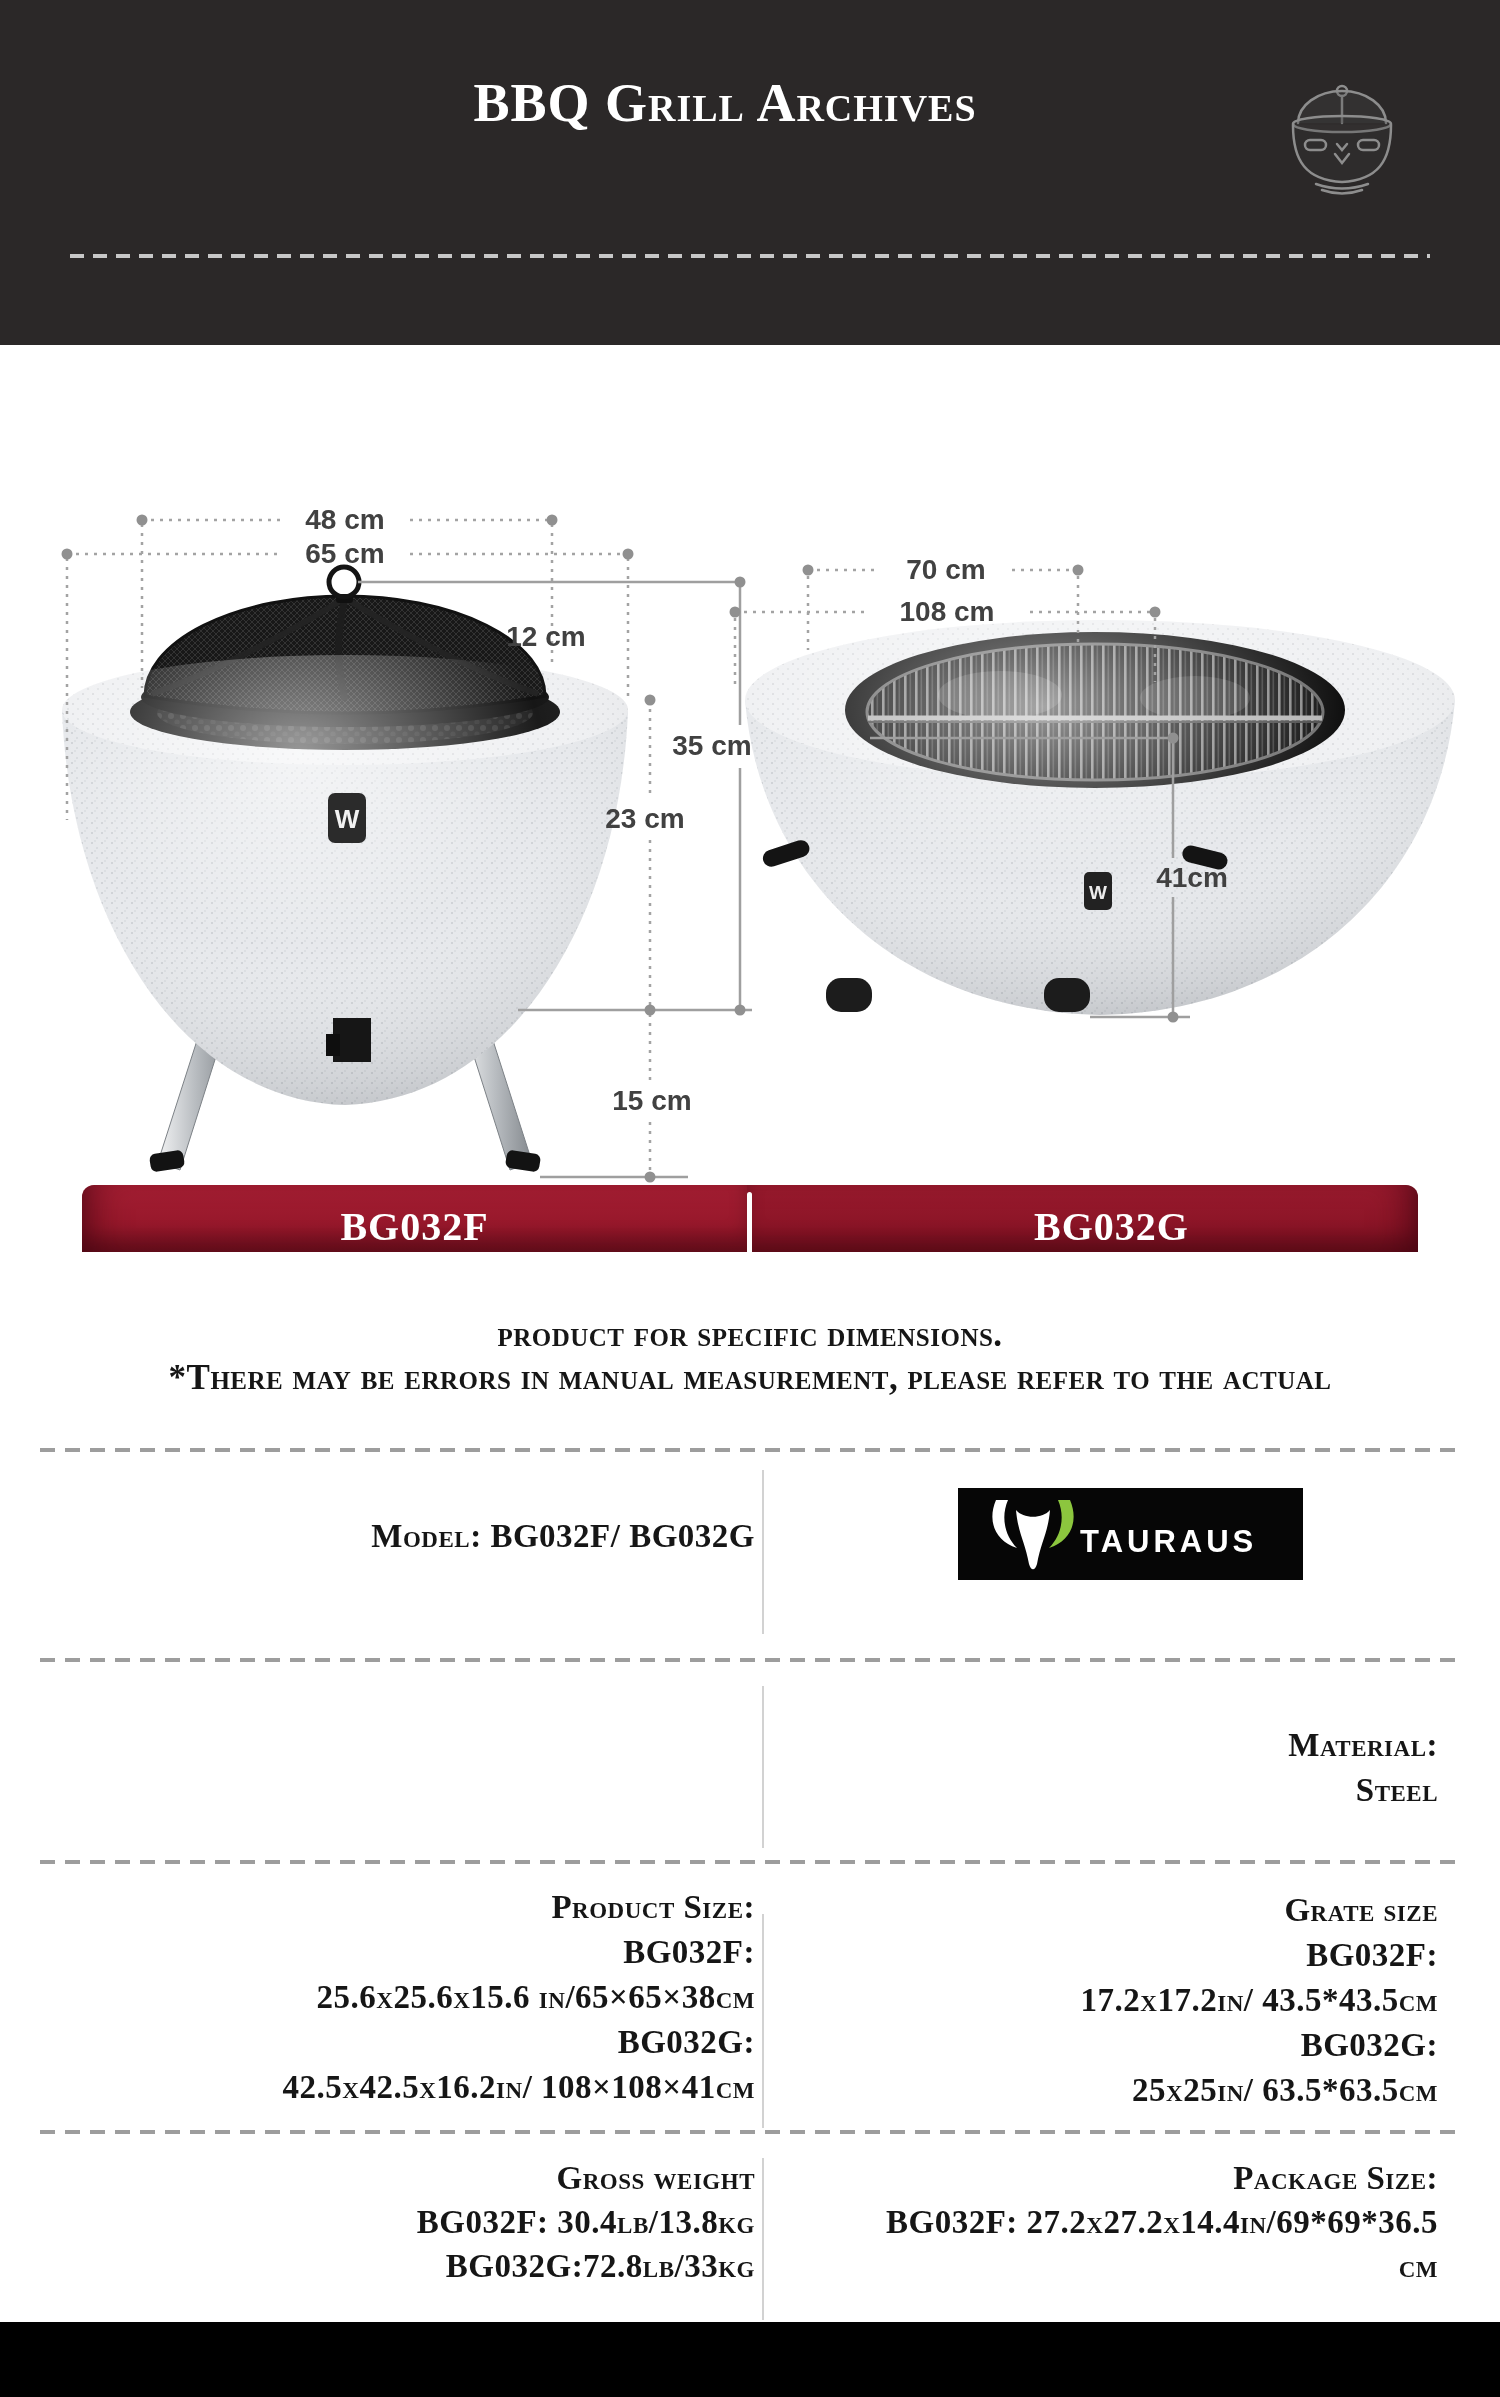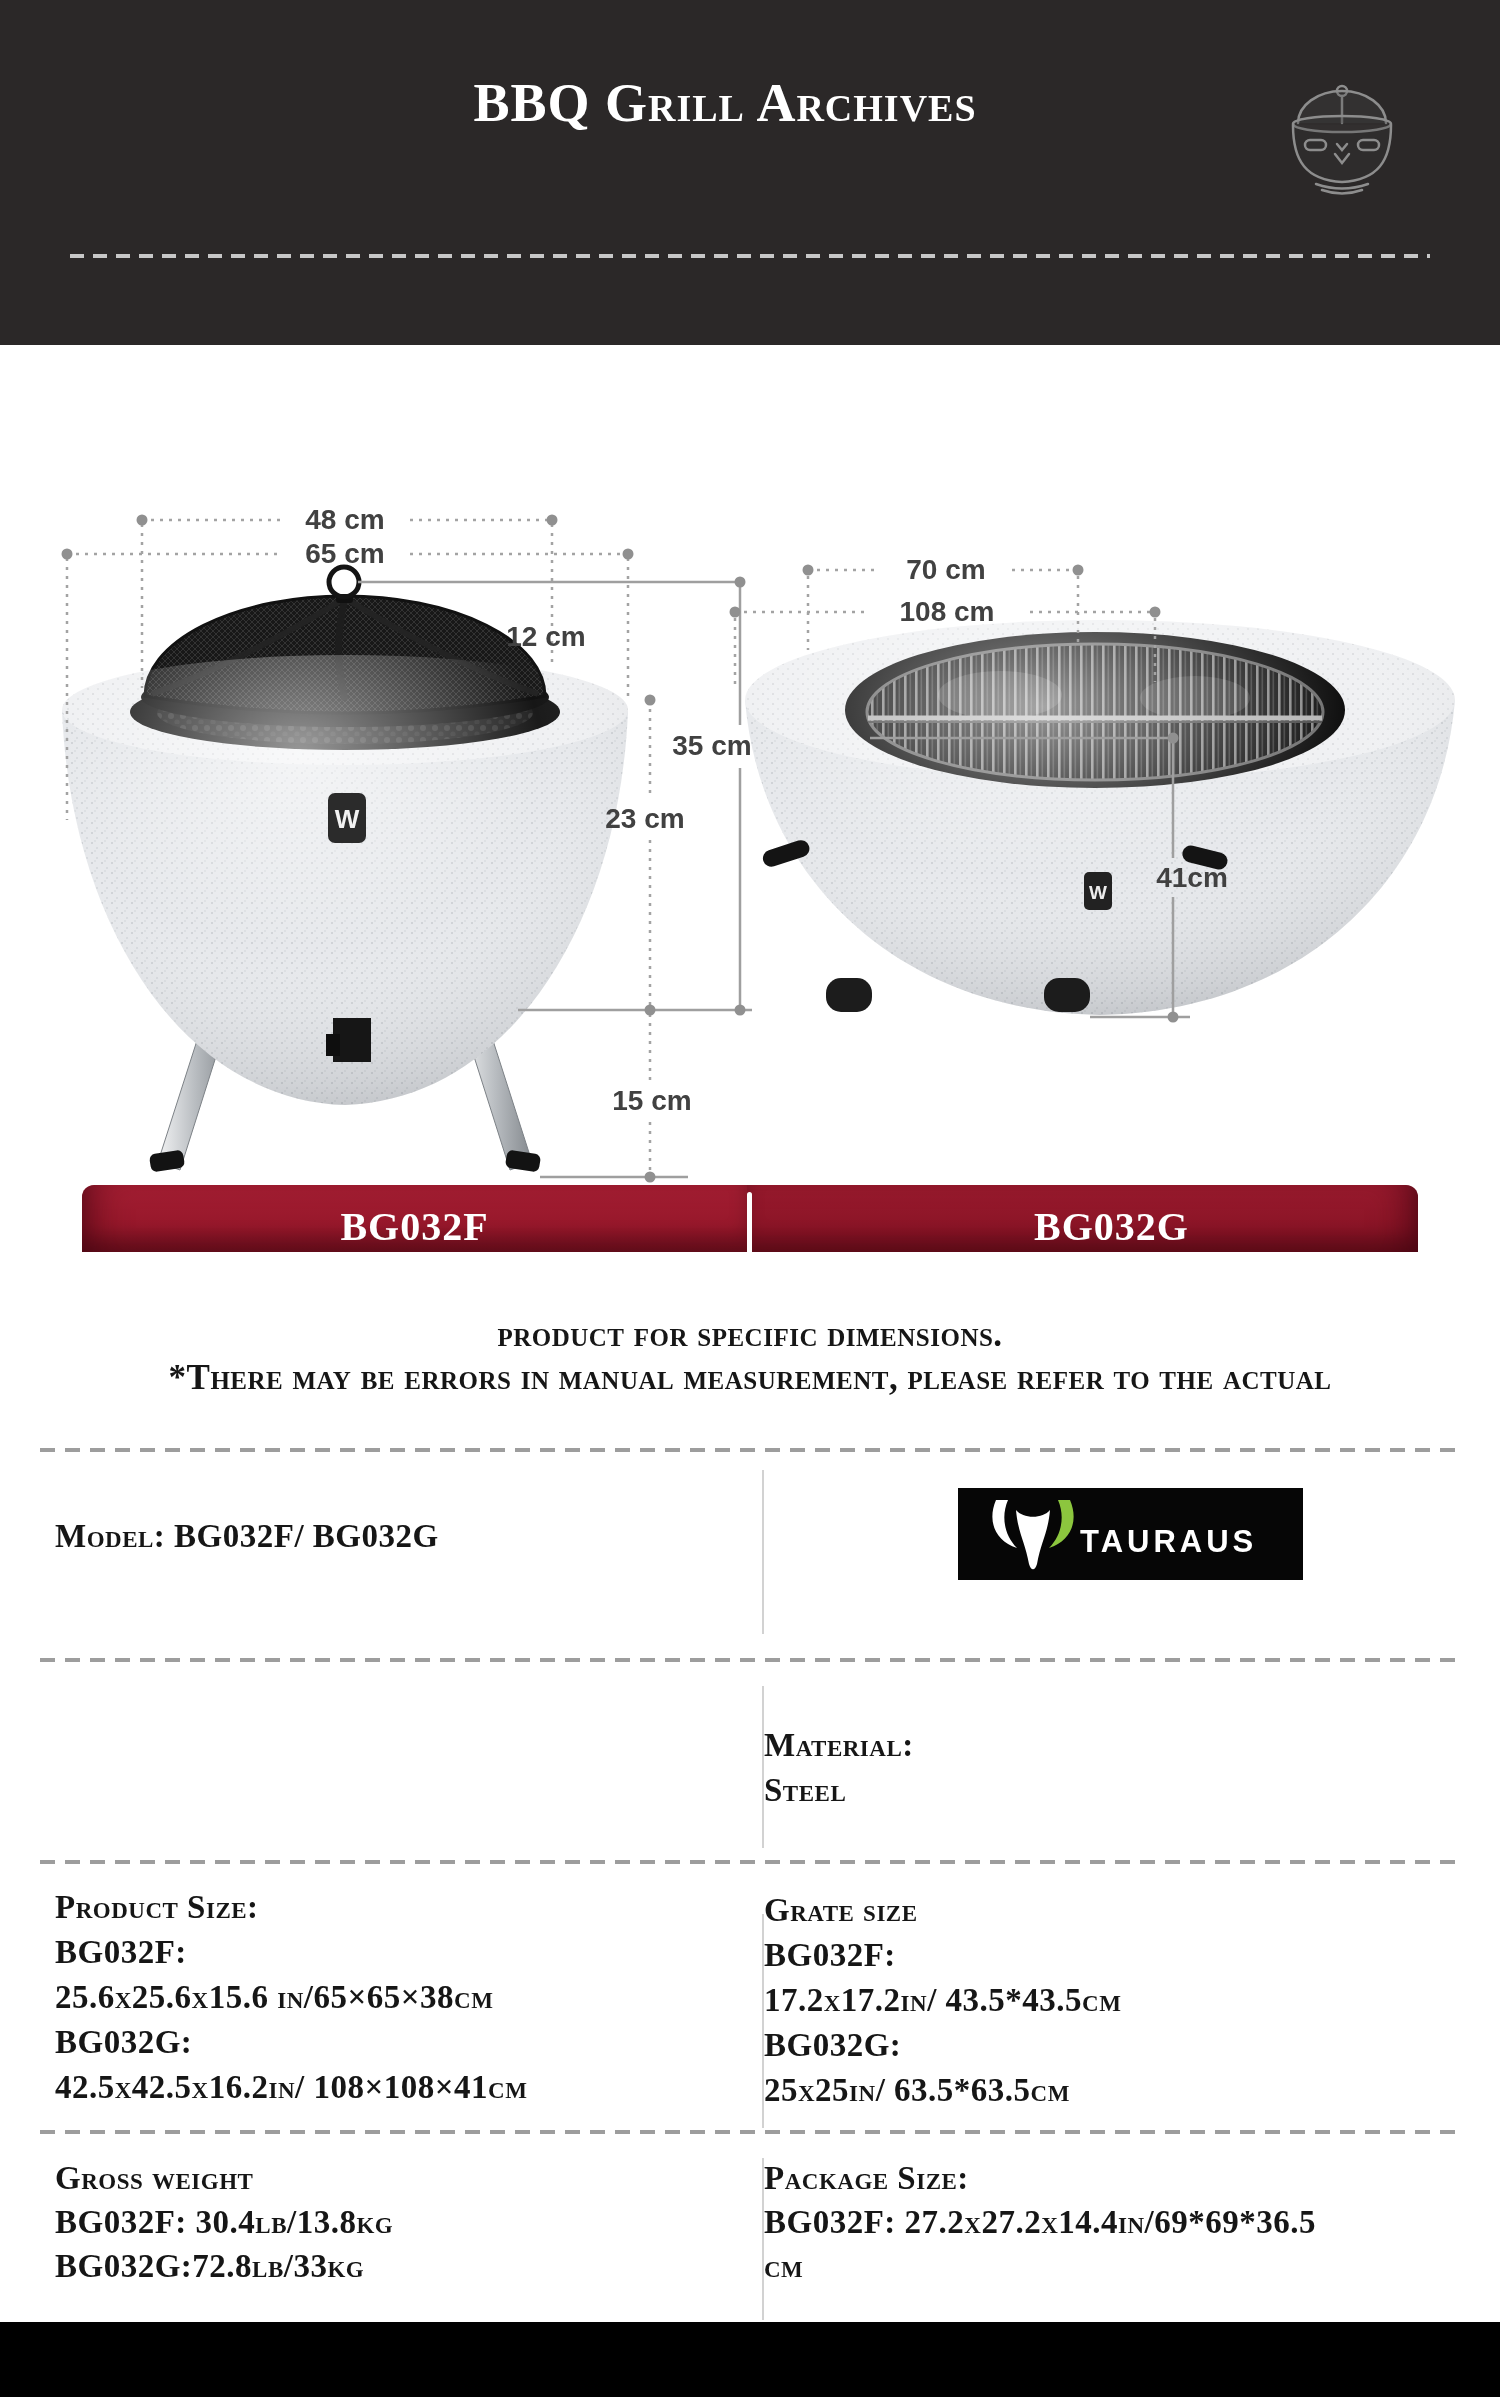--- a/index.html
+++ b/index.html
@@ -25,21 +25,21 @@
   #banner-left{width:665px;background:linear-gradient(180deg,#a51e33 0%,#97182b 58%,#7f1122 100%);
       box-shadow:inset 30px 0 35px -18px rgba(55,0,12,.5), inset 0 -14px 18px rgba(0,0,0,.22);}
   #banner-right{width:671px;background:linear-gradient(180deg,#9a1a2e 0%,#8c1527 58%,#7a0f20 100%);
       box-shadow:inset -30px 0 35px -18px rgba(55,0,12,.55), inset 0 -14px 18px rgba(0,0,0,.22);
       padding-left:58px;box-sizing:border-box;}
   #banner-divider{left:747px;top:1192px;width:5px;height:69px;background:#ffffff;border-radius:3px;}
 
   
   .smallcaps{font-variant:small-caps;font-weight:700;color:#161616;letter-spacing:.5px;}
   #disclaimer{left:80px;top:1313px;width:1340px;text-align:center;font-size:35px;line-height:43px;}
-  .spec{font-size:33px;text-align:left;}
+  .spec{font-size:33px;text-align:right;}
   .lh45 div{line-height:45px;}
   .lh44 div{line-height:44px;}
   .cellL{left:55px;width:700px;}
   .cellR{left:764px;width:674px;}
 
   
   #brand-logo{left:958px;top:1488px;width:345px;height:92px;background:#ec4899;}
 
   
   #footer{left:0;top:2322px;width:1500px;height:75px;background:#000000;}

